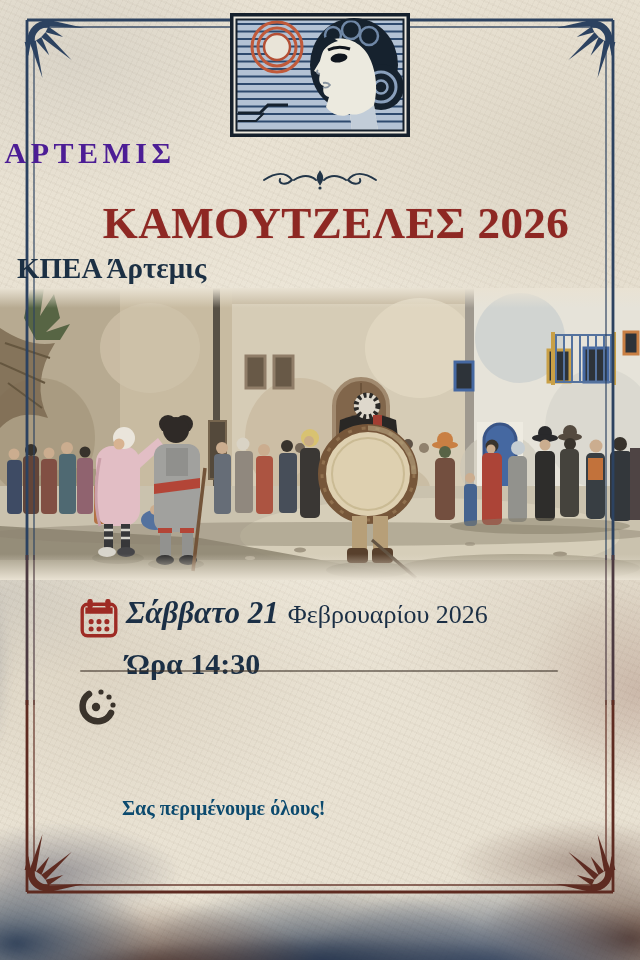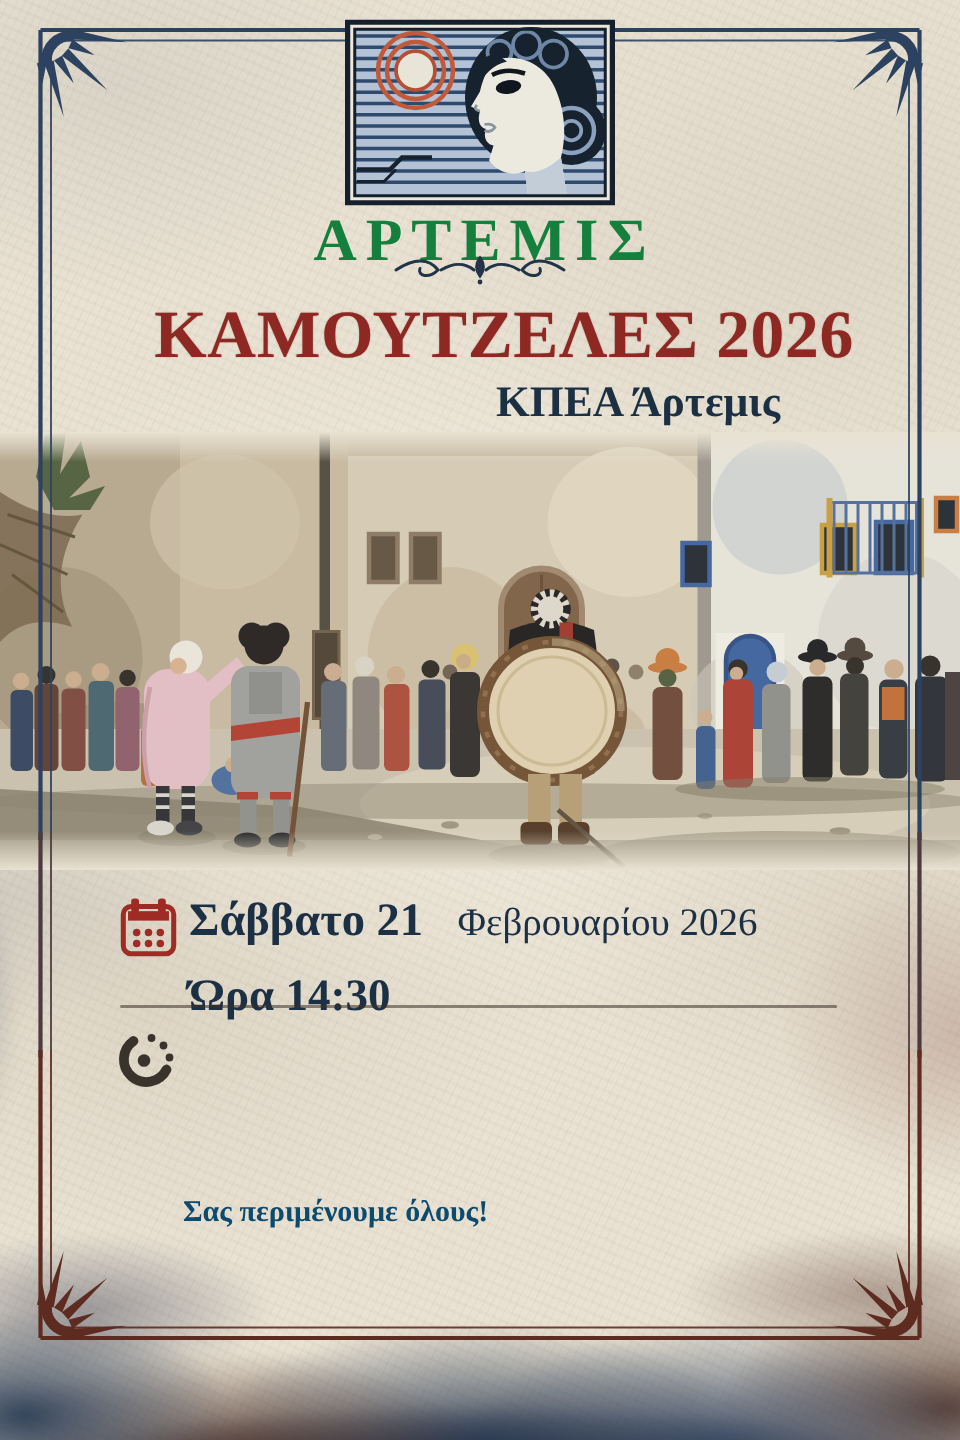--- a/index.html
+++ b/index.html
@@ -37,44 +37,44 @@
       radial-gradient(ellipse 500px 70px at 50% 100%, rgba(24,32,50,.9), transparent 80%);
   }
   .grunge-side-left{
     position:absolute; left:-18px; top:540px; width:60px; height:260px; pointer-events:none; filter:blur(5px);
     background:radial-gradient(ellipse 40px 130px at 0% 50%, rgba(80,90,112,.3), transparent 75%);
   }
   .frame-svg, .photo-wrap, .logo-box{position:absolute;}
   .frame-svg{inset:0; width:640px; height:960px;}
   .logo-box{left:230px; top:13px; width:180px; height:124px;}
   .brand{
-    position:absolute; top:136px; left:0; width:640px; text-align:center;
-    font-size:40px; letter-spacing:.15em; text-indent:.15em; color:#15803d; font-weight:600;
+    position:absolute; top:136px; left:0; width:640px; text-align:left;
+    font-size:30px; letter-spacing:.15em; text-indent:.15em; color:#4c1d95; font-weight:600;
   }
   .flourish{position:absolute; top:168px; left:260px; width:120px; height:24px;}
   .title{
     position:absolute; top:197px; left:0; width:640px; text-align:center;
     font-size:45px; font-weight:bold; color:#8e2823; letter-spacing:.01em;
     text-shadow:0 0 1px rgba(110,35,30,.4);
     padding-left:16px;
   }
   .subtitle{
-    position:absolute; top:252px; left:0; width:520px; text-align:right;
-    font-size:29px; font-weight:bold; color:#1c3044;
+    position:absolute; top:252px; left:0; width:520px; text-align:left;
+    font-size:29px; font-weight:bold; color:#1c3044;padding-left:17px;
   }
   .photo-wrap{left:0; top:288px; width:640px; height:292px;}
   .photo-wrap svg{display:block;}
   .photo-fade-top{position:absolute; left:0; top:0; width:640px; height:20px;
     background:linear-gradient(#e9e2d3, rgba(233,226,211,0));}
   .photo-fade-bottom{position:absolute; left:0; bottom:0; width:640px; height:26px;
     background:linear-gradient(rgba(233,226,211,0), #e9e2d3);}
   .cal-icon{position:absolute; left:80px; top:598px; width:38px; height:42px;}
   .date-line{position:absolute; left:126px; top:595px; white-space:nowrap; color:#1b2f45;}
-  .date-bold{font-size:31px; font-weight:bold;}
-  .date-rest{font-size:26px; margin-left:23px;}
+  .date-bold{font-size:31px; font-weight:bold;font-style:italic;}
+  .date-rest{font-size:26px; margin-left:9px;}
   .time-line{position:absolute; left:126px; top:631px; white-space:nowrap;
     font-size:30px; font-weight:bold; color:#1b2f45;margin-top:16px;}
   .divider{position:absolute; left:80px; top:670px; width:478px; height:2px;
     background:rgba(58,48,38,.55); border-radius:2px;}
   .phone-icon{position:absolute; left:74px; top:687px; width:44px; height:44px;}
   .info-p{position:absolute; left:122px; white-space:nowrap;
     font-size:22px; line-height:30px; color:#2e2b26;}
   .p1{top:684px;}
   .p2{top:748px;}
   .closing{position:absolute; left:122px; top:797px; white-space:nowrap;

